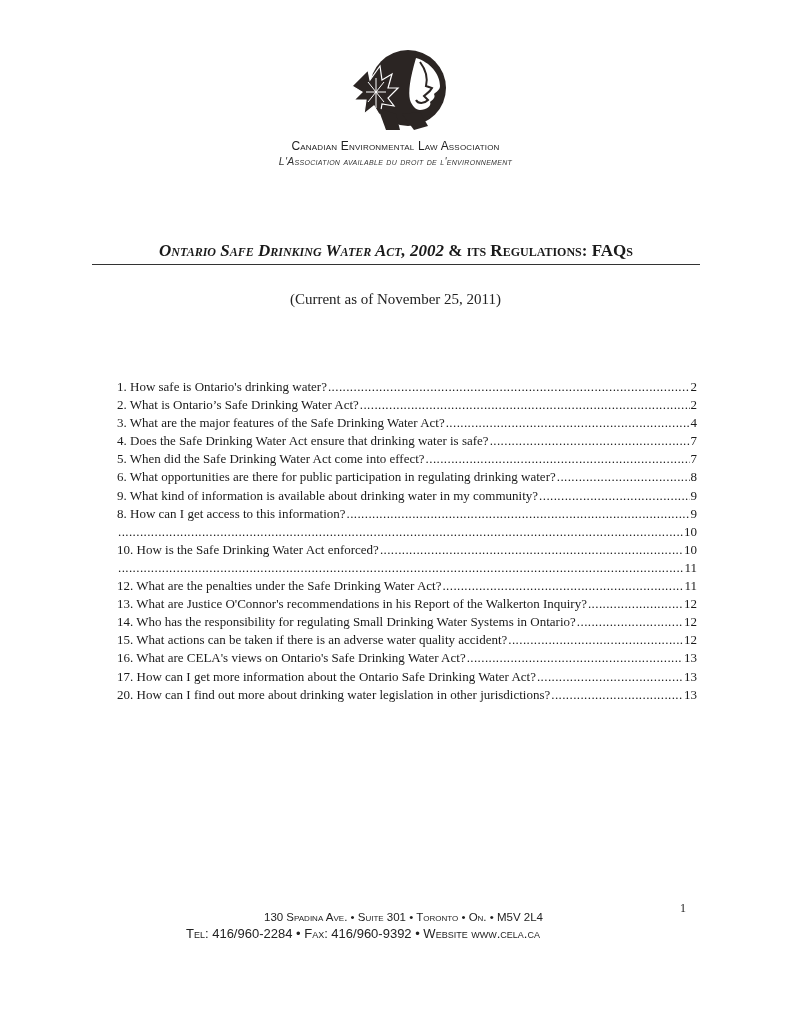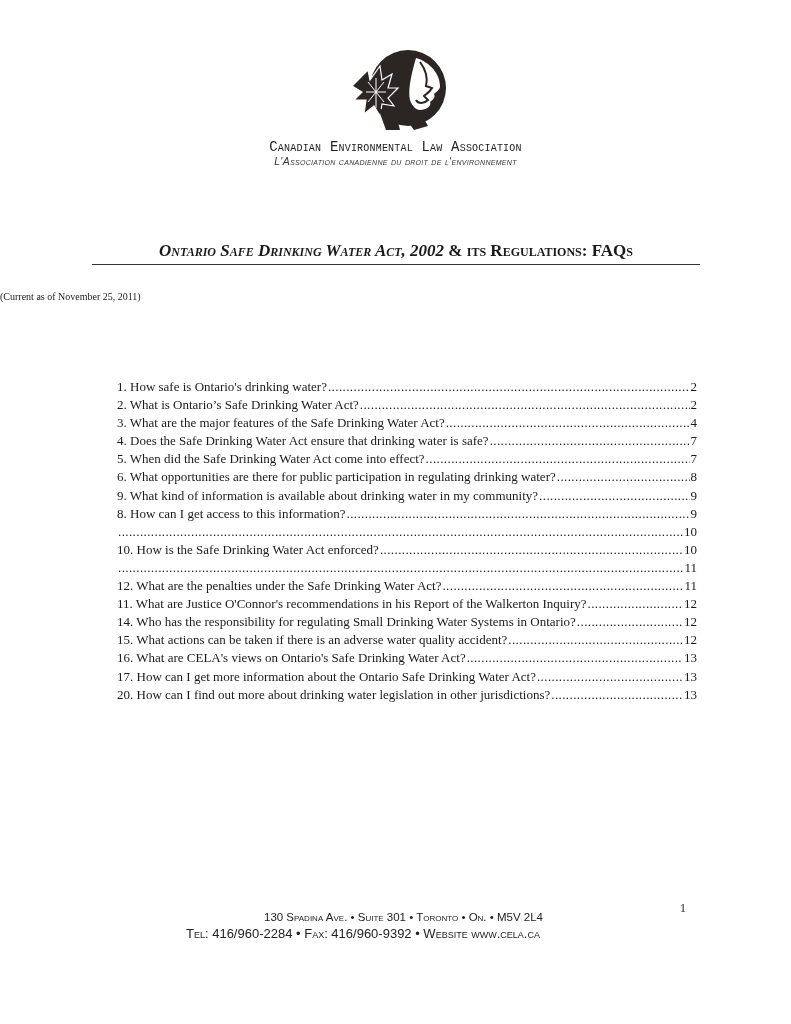--- a/index.html
+++ b/index.html
@@ -1,27 +1,27 @@
 <!DOCTYPE html>
 <html><head>
   <meta charset="utf-8">
   <style>
     html, body { margin: 0; padding: 0; background: #ffffff; }
     body { width: 791px; height: 1024px; position: relative; overflow: hidden; color: #1a1a1a; }
     .logo { position: absolute; left: 340px; top: 48px; width: 120px; height: 85px; }
     .org-en { position: absolute; left: 0; width: 791px; top: 139px; text-align: center;
-      font-family: Liberation Mono, monospace; font-size: 14px; font-variant: small-caps; letter-spacing: 0.2px; color: #222; }
+      font-family: Liberation Sans, sans-serif; font-size: 12px; font-variant: small-caps; letter-spacing: 0.2px; color: #222; }
     .org-fr { position: absolute; left: 0; width: 791px; top: 155px; text-align: center;
       font-family: "Liberation Sans", sans-serif; font-size: 10.5px; font-style: italic; font-variant: small-caps; color: #333; letter-spacing: 0.3px; }
     .title { position: absolute; left: 92px; width: 608px; top: 241px; text-align: center;
       font-family: "Liberation Serif", serif; font-size: 17px; font-weight: bold; color: #1a1a1a; font-variant: small-caps; }
     .title .it { font-style: italic; }
     .title-rule { position: absolute; left: 92px; width: 608px; top: 264px; height: 0; border-top: 1.5px solid #333; }
-    .current { position: absolute; left: 0; width: 791px; top: 291px; text-align: left;
-      font-family: "Liberation Serif", serif; font-size: 10px; color: #222; }
+    .current { position: absolute; left: 0; width: 791px; top: 291px; text-align: center;
+      font-family: "Liberation Serif", serif; font-size: 15px; color: #222; }
     .toc { position: absolute; left: 117px; width: 580px; top: 378px; margin: 0; padding: 0; list-style: none;
       font-family: "Liberation Serif", serif; font-size: 13px; color: #1a1a1a; }
     .toc li { display: flex; align-items: baseline; height: 18.1px; line-height: 18.1px; white-space: nowrap; overflow: hidden; }
     .toc .q { flex: 0 0 auto; }
     .toc .dots { flex: 1 1 auto; overflow: hidden; white-space: nowrap; margin: 0 1px; }
     .toc .dots::after { content: "........................................................................................................................................................................................................................"; letter-spacing: 0.4px; }
     .toc .pg { flex: 0 0 auto; text-align: right; }
     .page-num { position: absolute; left: 680px; top: 901px; font-family: "Liberation Serif", serif; font-size: 12px; color: #222; }
     .addr1 { position: absolute; left: 0; width: 791px; top: 911px; text-align: center;
       font-family: "Liberation Sans", sans-serif; font-size: 11.5px; font-variant: small-caps; color: #222; padding-left: 8px; }
@@ -38,21 +38,21 @@
     <path d="M76 10 C 90 14, 100 26, 100 38 C 100 42, 96 44, 94 46 C 96 50, 92 52, 90 54 C 92 58, 86 62, 80 62 C 76 62, 72 58, 70 52 C 68 44, 70 30, 76 10 Z" fill="#ffffff"></path>
     <path d="M80 14 C 86 22, 88 30, 86 38 L 92 40 C 90 44, 86 46, 84 48 L 88 52 C 84 56, 78 56, 76 52" fill="none" stroke="#2b2523" stroke-width="2"></path>
     <path d="M20 30 L 28 22 L 30 32 L 40 18 L 42 32 L 52 26 L 48 40 L 58 40 L 48 50 L 54 58 L 42 56 L 40 68 L 34 58 L 24 66 L 26 52 L 14 52 L 22 44 L 12 38 Z" fill="#2b2523" stroke="#ffffff" stroke-width="1.2"></path>
     <path d="M26 44 L 46 44 M 36 30 L 36 60 M 28 34 L 44 54 M 44 34 L 28 54" stroke="#ffffff" stroke-width="1"></path>
     <path d="M38 60 L 46 82 L 60 82 L 56 66 Z" fill="#2b2523"></path>
     <path d="M62 66 L 74 82 L 88 78 L 80 64 Z" fill="#2b2523"></path>
   </svg>
 </div>
 
 <div class="org-en">Canadian Environmental Law Association</div>
-<div class="org-fr">L'Association canadienne du droit de l'environnement</div>
+<div class="org-fr">L'Association available du droit de l'environnement</div>
 
 <div class="title">
   <span class="it">Ontario Safe Drinking Water Act, 2002</span><span> &amp; its Regulations: FAQs</span>
 </div>
 <div class="title-rule"></div>
 
 <div class="current">(Current as of November 25, 2011)</div>
 
 <ul class="toc" id="toc">
     <li>
@@ -107,21 +107,21 @@
     <li>
       <span class="dots"></span>
       <span class="pg">11</span>
     </li>
     <li>
       <span class="q">12. What are the penalties under the Safe Drinking Water Act?</span>
       <span class="dots"></span>
       <span class="pg">11</span>
     </li>
     <li>
-      <span class="q">11. What are Justice O'Connor's recommendations in his Report of the Walkerton Inquiry? </span>
+      <span class="q">13. What are Justice O'Connor's recommendations in his Report of the Walkerton Inquiry? </span>
       <span class="dots"></span>
       <span class="pg">12</span>
     </li>
     <li>
       <span class="q">14. Who has the responsibility for regulating Small Drinking Water Systems in Ontario?</span>
       <span class="dots"></span>
       <span class="pg">12</span>
     </li>
     <li>
       <span class="q">15. What actions can be taken if there is an adverse water quality accident? </span>

